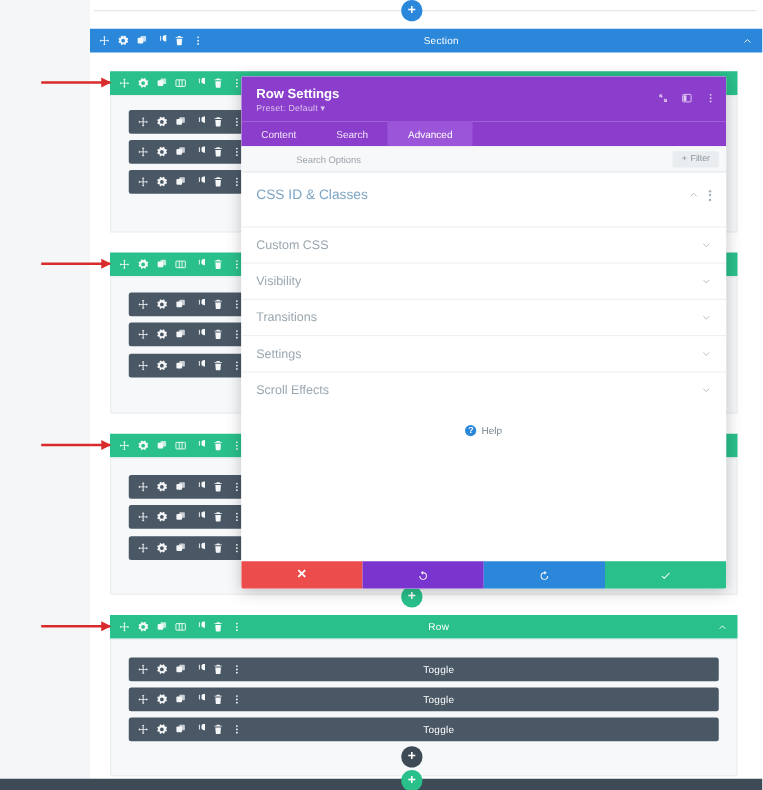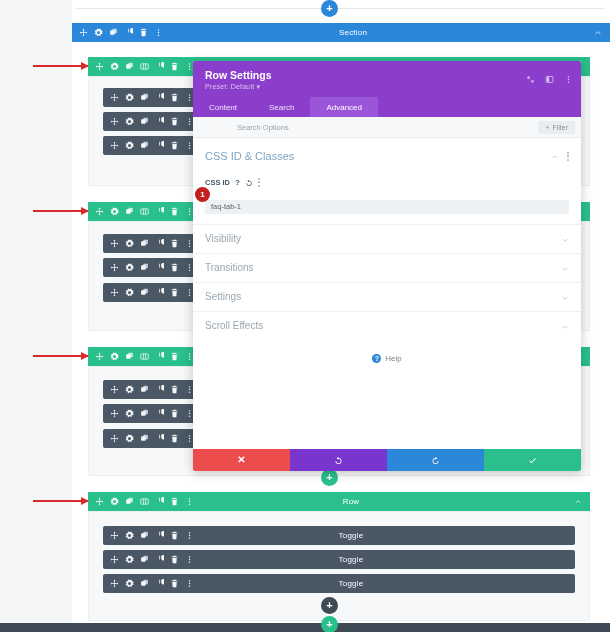--- a/index.html
+++ b/index.html
@@ -981,39 +981,29 @@
                 <polyline points="5,15 12,8 19,15" fill="none" stroke="#a8b3bb" stroke-width="2"></polyline>
               </svg></span>
           <span class="dots-v">
               <i></i>
               <i></i>
               <i></i>
             </span>
         </div>
       </div>
 
-      <div class="field">
-        <div class="field-label-row">
-          <span class="field-label">CSS ID</span>
-          <span class="q">?</span>
-          <span><svg viewBox="0 0 24 24">
-                <path d="M12 5V2L7 6l5 4V7a6 6 0 11-6 6H4a8 8 0 108-8z"></path>
+
+
+      <div class="accordion">
+        <div class="acc-item">
+          <span class="lbl">Custom CSS</span>
+          <span class="cv"><svg viewBox="0 0 24 24">
+                <polyline points="5,9 12,16 19,9"></polyline>
               </svg></span>
-          <span class="dots-v">
-              <i></i>
-              <i></i>
-              <i></i>
-            </span>
         </div>
-        <input class="field-input" type="text" value="faq-tab-1" style="">
-        <div class="badge-1">1</div>
-      </div>
-
-
-      <div class="accordion">
         <div class="acc-item">
           <span class="lbl">Visibility</span>
           <span class="cv"><svg viewBox="0 0 24 24">
                 <polyline points="5,9 12,16 19,9"></polyline>
               </svg></span>
         </div>
         <div class="acc-item">
           <span class="lbl">Transitions</span>
           <span class="cv"><svg viewBox="0 0 24 24">
                 <polyline points="5,9 12,16 19,9"></polyline>

